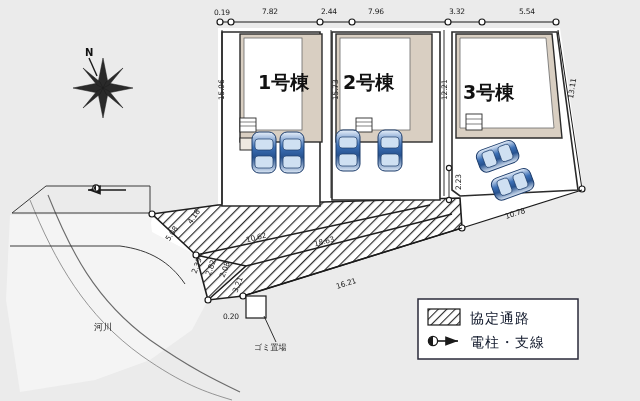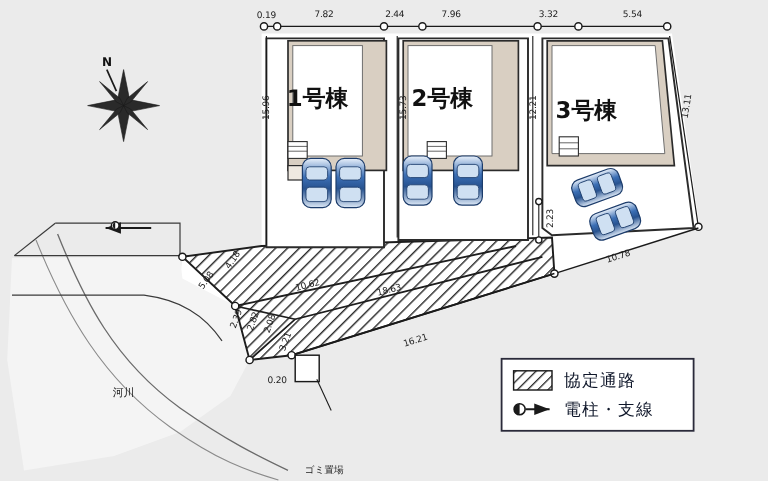--- a/index.html
+++ b/index.html
@@ -21,21 +21,21 @@
     line-height:1;
     user-select:none;
   }
   .dim{font-size:7.5px;color:#222;letter-spacing:-0.2px;}
   .dim-v{transform-origin:0 0;}
   .bldg-name{
     font-size:19px;font-weight:bold;color:#111;
     font-family:"DejaVu Sans","Liberation Sans",sans-serif;
   }
   .jp{font-size:9px;color:#1a1a1a;}
-  .jp-sm{font-size:8px;color:#1a1a1a;margin-top:44px;}
+  .jp-sm{font-size:8px;color:#1a1a1a;}
   .legend-txt{font-size:14px;color:#0f172a;letter-spacing:1px;}
   .north{font-size:10px;font-weight:bold;color:#111;}
 </style>
 </head>
 <body>
 
 <svg id="plan" viewBox="0 0 640 401">
   <defs>
     <pattern id="hatch" width="7" height="7" patternTransform="rotate(45)" patternUnits="userSpaceOnUse">
       <rect width="7" height="7" fill="#ffffff"></rect>
@@ -191,21 +191,21 @@
   <rect x="428" y="309" width="32" height="16" fill="url(#hatchsm)" stroke="#1a1a1a" stroke-width="1.2"></rect>
   <g>
     <circle cx="433" cy="341" r="4.6" fill="#ffffff" stroke="#1a1a1a" stroke-width="1.3"></circle>
     <path d="M433,336.4 A4.6,4.6 0 0,0 433,345.6 Z" fill="#1a1a1a"></path>
     <line x1="438" y1="341" x2="458" y2="341" stroke="#1a1a1a" stroke-width="1.6" marker-end="url(#arrow)"></line>
   </g>
 </svg>
 
 <div class="lbl north" style="left:85px;top:48px;">N</div>
 
-<div class="lbl bldg-name" style="left:239px;top:73px;">1号棟</div>
+<div class="lbl bldg-name" style="left:258px;top:73px;">1号棟</div>
 <div class="lbl bldg-name" style="left:343px;top:73px;">2号棟</div>
 <div class="lbl bldg-name" style="left:463px;top:83px;">3号棟</div>
 
 <div class="lbl dim" style="left:214px;top:9px;">0.19</div>
 <div class="lbl dim" style="left:262px;top:8px;">7.82</div>
 <div class="lbl dim" style="left:321px;top:8px;">2.44</div>
 <div class="lbl dim" style="left:368px;top:8px;">7.96</div>
 <div class="lbl dim" style="left:449px;top:8px;">3.32</div>
 <div class="lbl dim" style="left:505px;top:8px;margin-left:14px;">5.54</div>
 

